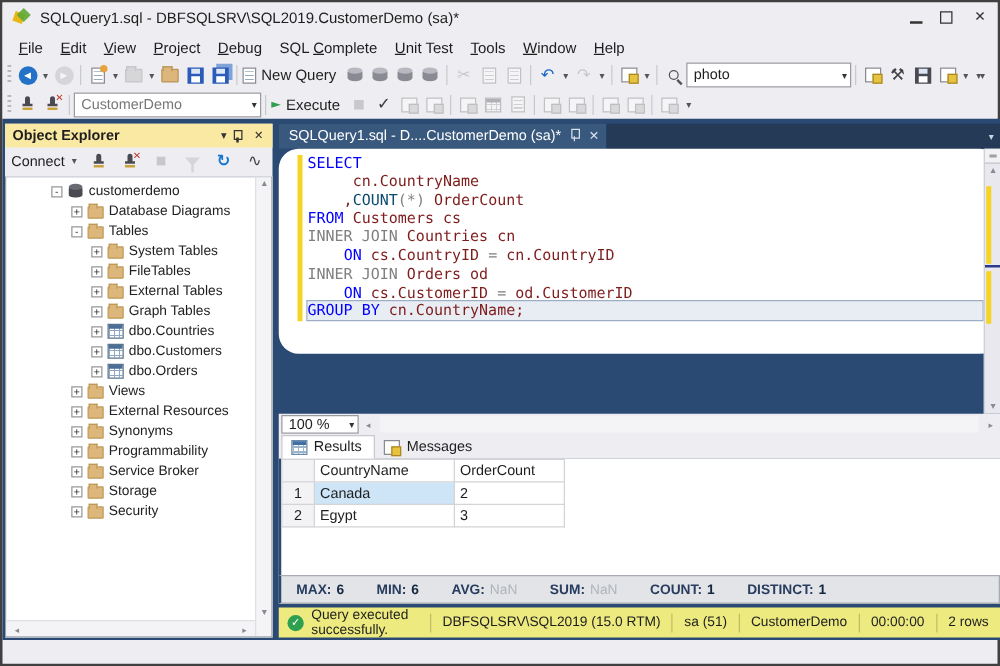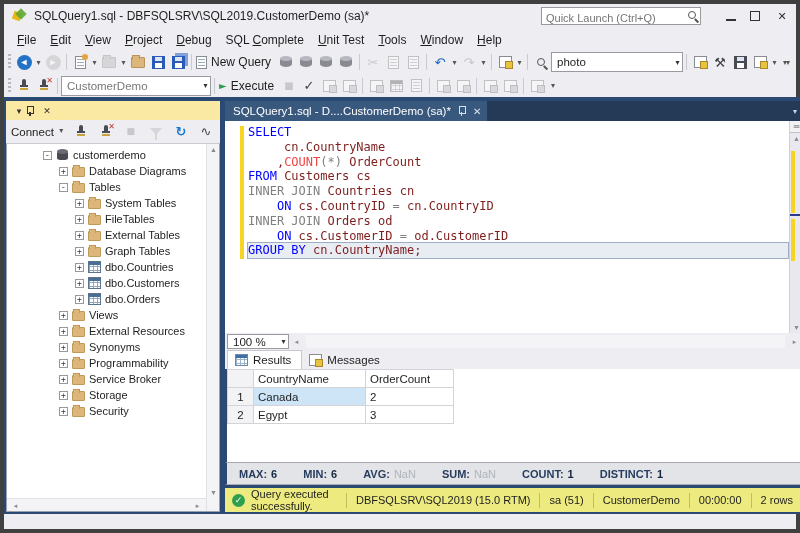--- a/index.html
+++ b/index.html
@@ -1,17 +1,17 @@
 <!DOCTYPE html>
 <html><head>
 <meta charset="utf-8">
 <style>
   * { margin:0; padding:0; box-sizing:border-box; }
   html,body { width:800px; height:533px; overflow:hidden; font-family:"Liberation Sans","DejaVu Sans",sans-serif; }
-  #app { position:relative; width:800px; height:533px; background:#eeeef2; border:4px solid #404040; }
+  #app { position:relative; width:800px; height:533px; background:#eeeef2; border:2px solid #404040; }
 
   
   #titlebar { position:absolute; left:0; top:0; width:100%; height:24px; background:#eeeef2; }
   #app-icon { position:absolute; left:8px; top:5px; width:14px; height:14px; }
   #app-icon .sq1 { position:absolute; left:1px; top:3px; width:8px; height:8px; background:#e8b715; transform:rotate(20deg); }
   #app-icon .sq2 { position:absolute; left:5px; top:1px; width:8px; height:8px; background:#5ea832; transform:rotate(45deg); opacity:.9; }
   #title-text { position:absolute; left:30px; top:5px; font-size:12px; color:#1e1e1e; white-space:nowrap; }
   #quick-launch { position:absolute; right:95px; top:3px; width:160px; height:18px; background:#fff; border:1px solid #999; }
   #quick-launch input { width:138px; height:16px; border:0; outline:none; font-size:11px; color:#777; padding-left:4px; background:transparent; font-family:inherit; }
   .magnifier { position:absolute; right:4px; top:3px; width:8px; height:8px; border:1.5px solid #555; border-radius:50%; }
@@ -101,26 +101,26 @@
   .scroll-arrow { position:absolute; font-size:7px; color:#8a8a92; width:13px; text-align:center; }
 
   
   #rightpane { position:absolute; left:221px; top:4px; width:577px; height:411px; }
   #tabstrip { position:absolute; left:0; top:0; width:100%; height:20px; background:#253a57; display:flex; align-items:flex-end; }
   #doc-tab { height:20px; background:#39587e; color:#fff; font-size:11.5px; display:flex; align-items:center; padding:0 6px 0 8px; gap:7px; }
   #doc-tab .pin-icon::before { border-color:#d8e0ea; } #doc-tab .pin-icon::after { background:#d8e0ea; }
   #doc-tab .tab-close { color:#d8e0ea; font-size:10px; }
   #tab-list-caret { position:absolute; right:5px; top:6px; color:#c8d4e2; font-size:8px; }
 
-  #editor { position:absolute; left:0; top:20px; width:100%; height:212px; background:#fff; }
+  #editor { position:absolute; left:0; top:20px; width:100%; height:164px; background:#fff;border-radius:16px; }
   #change-bar { position:absolute; left:15px; top:5px; width:4px; height:133px; background:#f5d423; }
   #code { position:absolute; left:23px; top:4px; right:14px; font-family:"DejaVu Sans Mono","Liberation Mono",monospace; font-size:12px; line-height:14.8px; }
   .code-line { white-space:pre; height:14.8px; }
   .code-line.hl { background:#e8ecf3; outline:1px solid #9fadc4; }
-  .tok-kw { color:#0000ff; } .tok-fn { color:#ef4444;text-align:center; } .tok-gr { color:#808080; } .tok-id { color:#7f1d1d; }
+  .tok-kw { color:#0000ff; } .tok-fn { color:#0c4a6e;text-align:center; } .tok-gr { color:#808080; } .tok-id { color:#7f1d1d; }
   #ed-vscroll { position:absolute; right:0; top:0; width:13px; height:212px; background:#e8e8ee; border-left:1px solid #d0d0d8; }
   #ed-split-btn { position:absolute; left:0; top:0; width:13px; height:12px; background:#f2f2f4; border-bottom:1px solid #c0c0c8; font-size:8px; color:#555; text-align:center; line-height:11px; }
   .ed-mark { position:absolute; left:1px; width:4px; background:#f5d423; }
   #ed-caretline { position:absolute; left:0; width:13px; height:2px; background:#2b3a8c; }
 
   #zoomrow { position:absolute; left:0; top:232px; width:100%; height:17px; background:#eeeef2; display:flex; align-items:center; }
   #zoom-combo { width:62px; height:15px; margin-left:2px; }
   #zoomrow .scroll-arrow { position:static; width:15px; font-size:7px; color:#8a8a92; }
   #hscroll-track { flex:1; height:13px; background:#f4f4f6; margin:0 2px; }
 
@@ -157,24 +157,20 @@
 <body>
 
 <div id="app">
 
   <div id="titlebar">
     <div id="app-icon">
         <div class="sq1"></div>
         <div class="sq2"></div>
       </div>
     <div id="title-text">SQLQuery1.sql - DBFSQLSRV\SQL2019.CustomerDemo (sa)*</div>
-    <div id="quick-launch">
-      <input placeholder="Quick Launch (Ctrl+Q)" style="">
-      <div class="magnifier"></div>
-    </div>
     <div id="win-buttons">
       <div class="win-btn wb-min"></div>
       <div class="win-btn wb-max"></div>
       <div class="win-btn">✕</div>
     </div>
   </div>
 
   <div id="menubar">
       <span class="menu-item"><u>F</u>ile</span>
       <span class="menu-item"><u>E</u>dit</span>
@@ -343,20 +339,21 @@
     <div class="tbtn disabled">
         <div class="i-msg"></div>
       </div>
     <div class="overflow-btn">▾</div>
   </div>
 
   <div id="env">
 
     <div id="oe">
       <div id="oe-header">
+        <div id="oe-title">Object Explorer</div>
         <div class="oe-hbtn">▾</div>
         <div class="oe-hbtn">
             <div class="pin-icon"></div>
           </div>
         <div class="oe-hbtn">✕</div>
       </div>
       <div id="oe-toolbar">
         <div id="oe-connect">
           <span>Connect</span>
           <span class="caret">▾</span>

